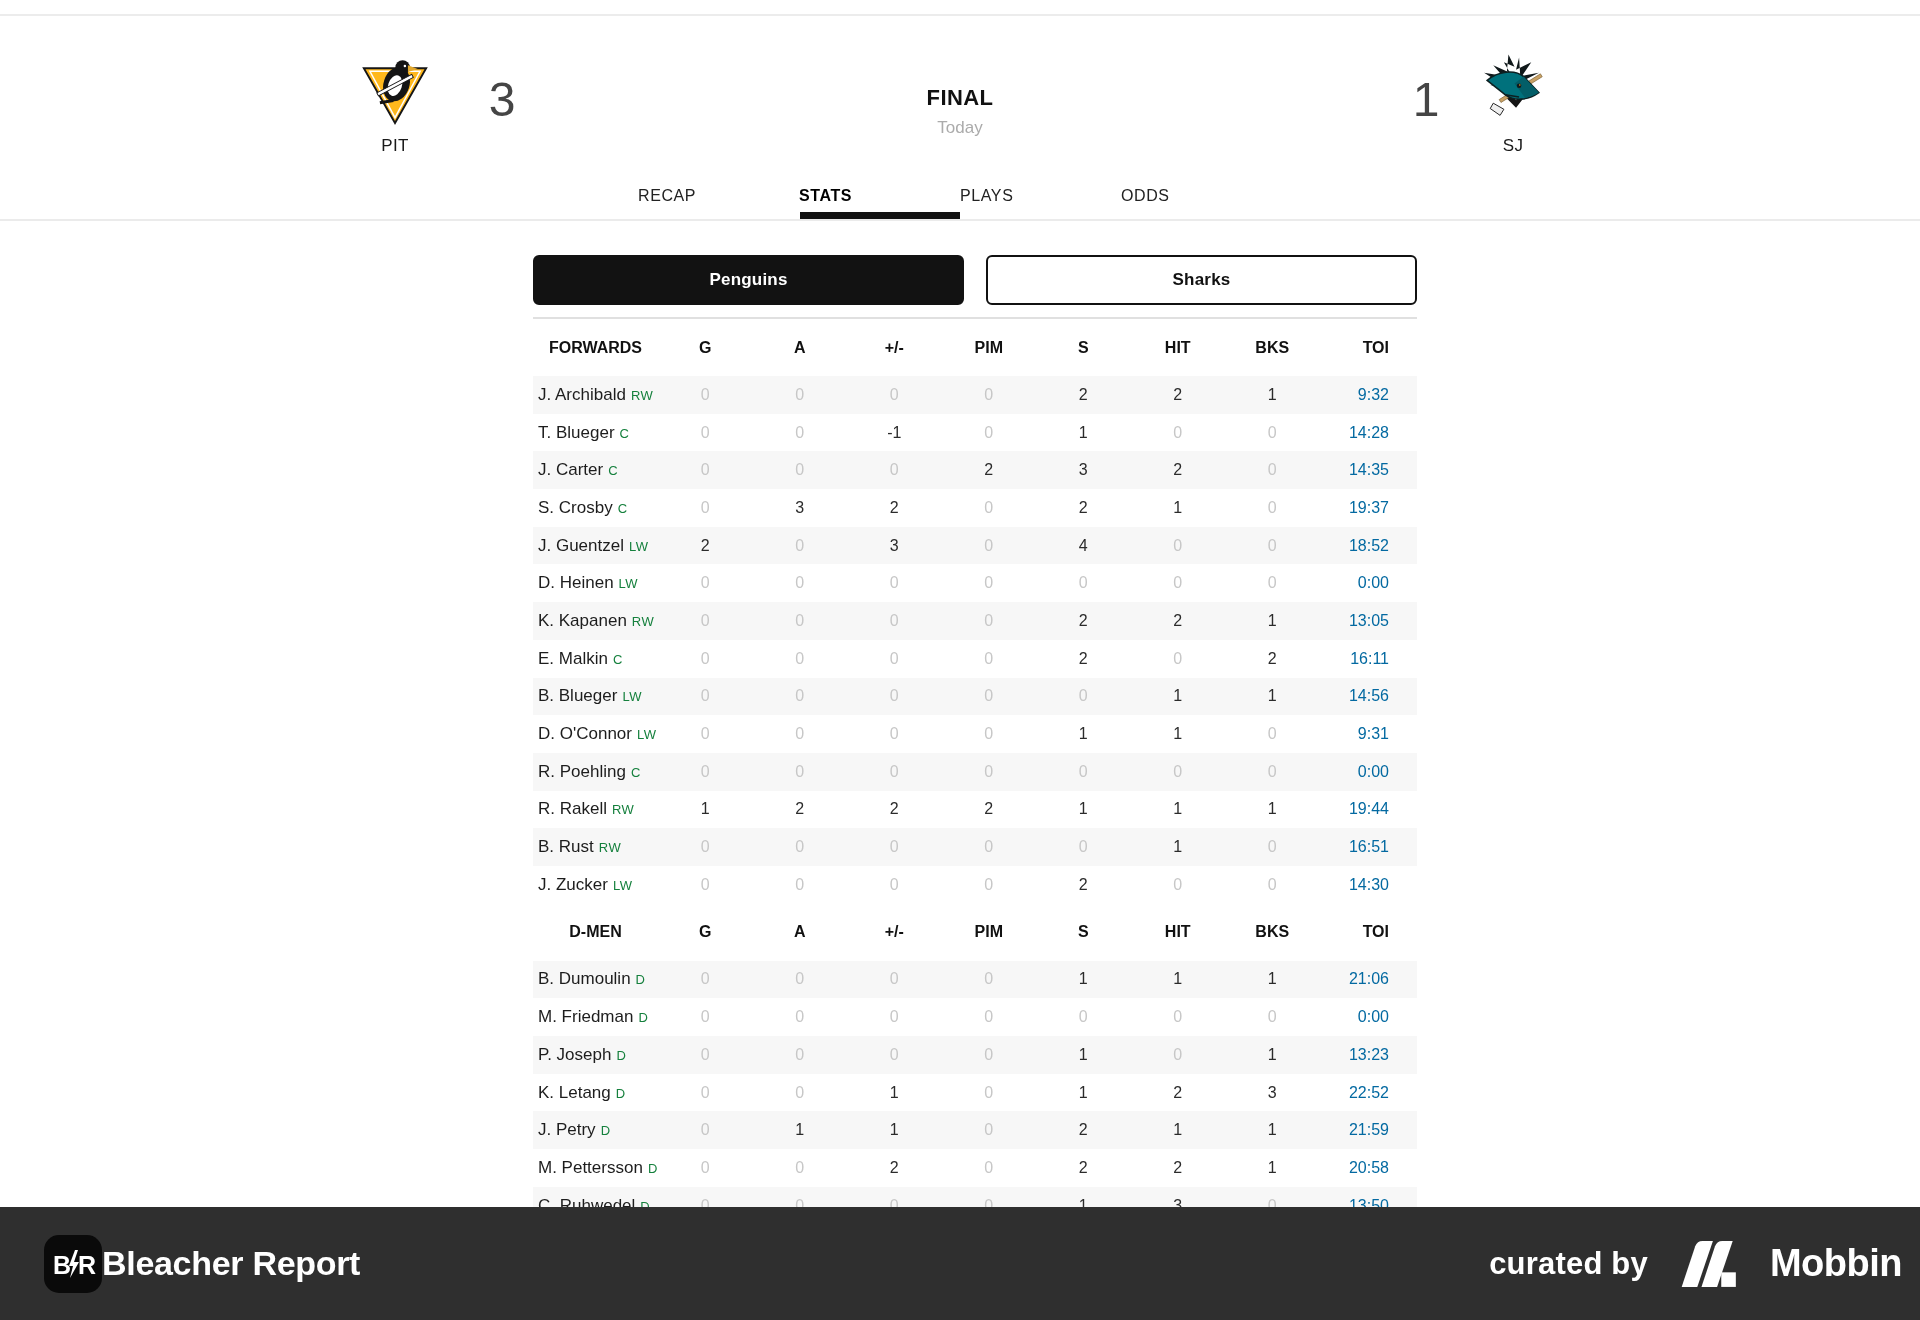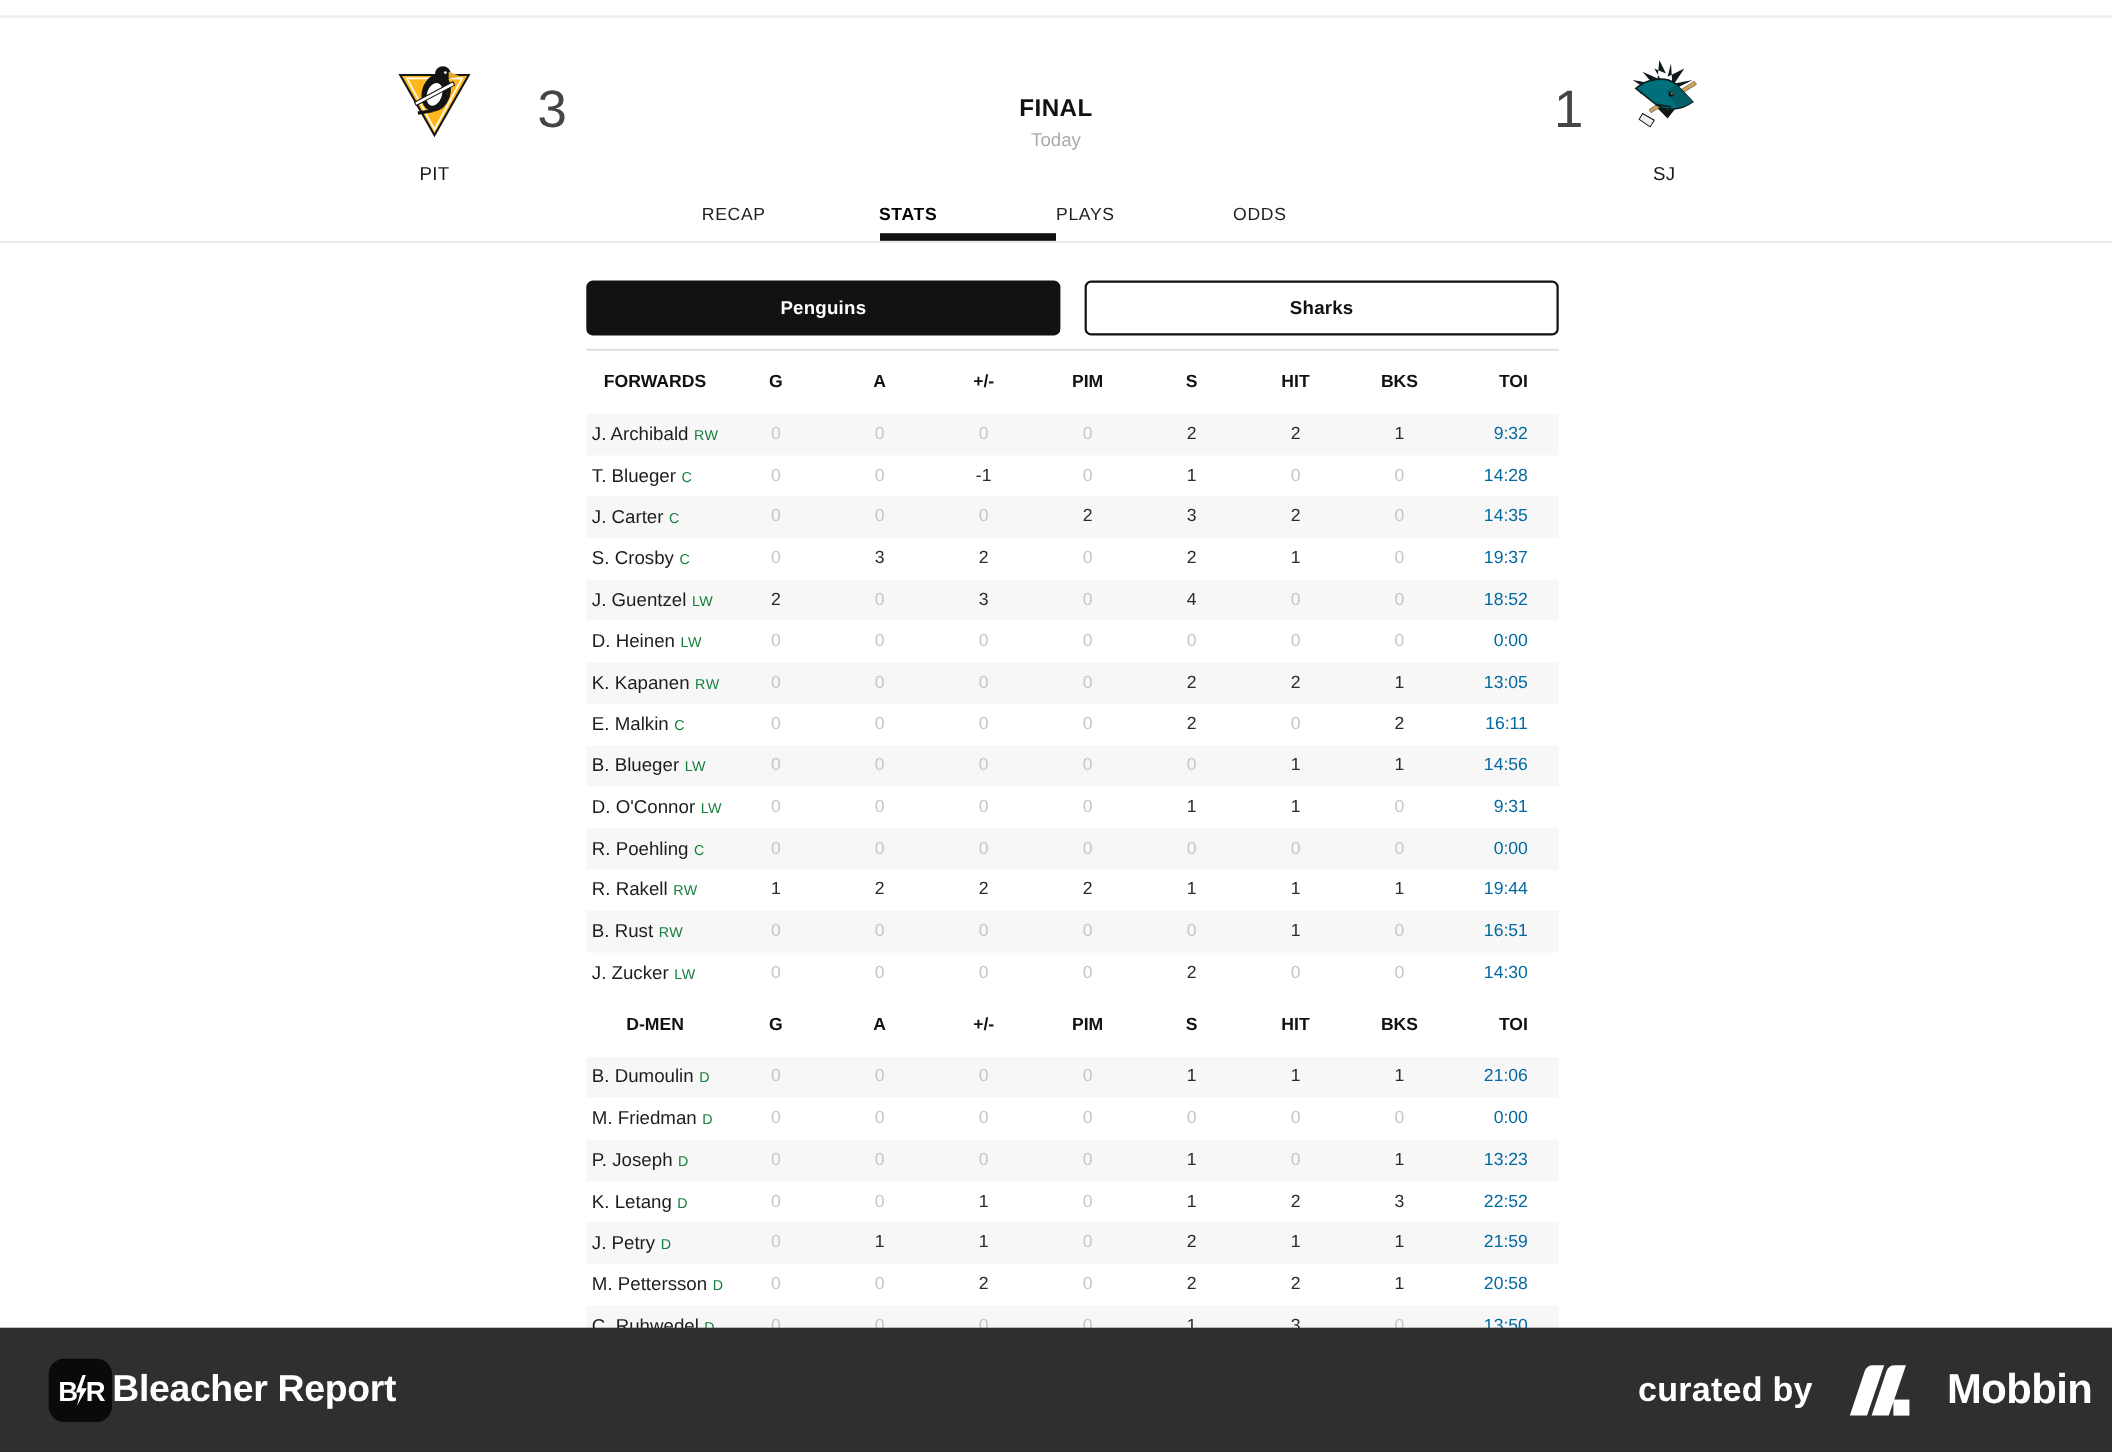--- a/index.html
+++ b/index.html
@@ -6,21 +6,21 @@
   .page{position:relative;width:1920px;height:1320px;background:#ffffff;overflow:hidden;
         font-family:"Liberation Sans", sans-serif;color:#1a1a1a;}
   .top-divider{position:absolute;top:14px;left:0;width:100%;height:2px;background:#ececec;}
 
   
   .scoreboard{position:absolute;top:0;left:0;width:100%;height:178px;}
   .team-block{position:absolute;width:84px;text-align:center;}
   .team-block.away{left:353px;top:50px;}
   .team-block.home{left:1471px;top:50px;}
   .team-logo{width:76px;height:76px;display:inline-block;}
-  .team-abbr{font-size:17px;color:#191919;margin-top:18px;letter-spacing:.3px;}
+  .team-abbr{font-size:17px;color:#191919;margin-top:6px;letter-spacing:.3px;}
   .score{position:absolute;top:72px;width:80px;text-align:center;font-size:48px;line-height:56px;
          font-weight:400;color:#454545;}
   .score.away{left:462px;}
   .score.home{left:1386px;}
   .game-status{position:absolute;left:0;top:84px;width:100%;text-align:center;}
   .status-label{font-size:22px;font-weight:700;color:#111;letter-spacing:.4px;line-height:28px;}
   .status-date{font-size:17px;color:#ababab;margin-top:6px;}
 
   
   .tab-bar{position:absolute;top:178px;left:0;width:100%;height:41px;display:flex;justify-content:center;}

